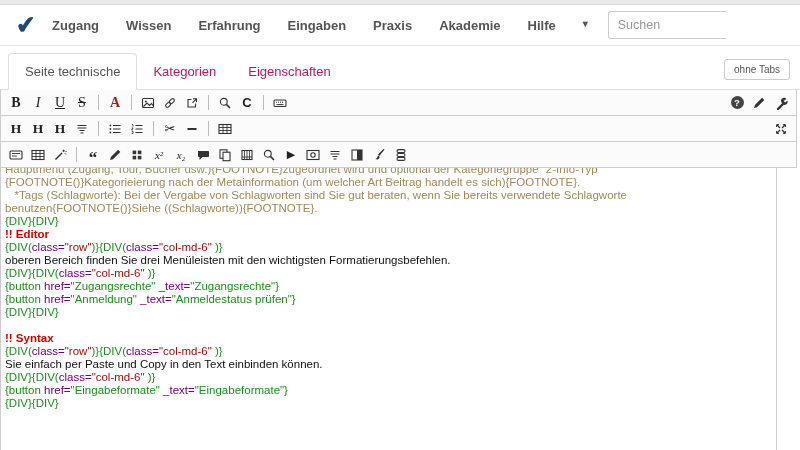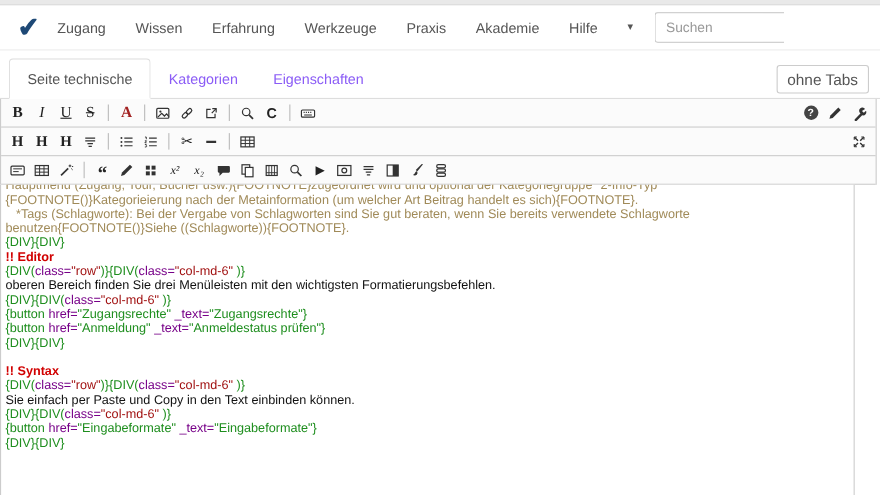--- a/index.html
+++ b/index.html
@@ -2,36 +2,36 @@
 <html><head>
 <meta charset="utf-8">
 <style>
   html,body{margin:0;padding:0;background:#fff;}
   .screen{position:relative;width:800px;height:450px;overflow:hidden;background:#fff;
     font-family:"Liberation Sans",sans-serif;-webkit-font-smoothing:antialiased;}
   .top-strip{height:4px;background:#e9e9e9;border-bottom:1px solid #d8d8d8;}
   
   .navbar{height:40px;display:flex;align-items:center;padding:0 14px;border-bottom:1px solid #e7e7e7;background:#fff;}
   .logo{font-size:24px;color:#1e4976;font-weight:bold;margin:0 16px 0 2px;transform:rotate(-4deg);}
-  .nav-items{display:flex;}
+  .nav-items{display:flex;font-weight:bold;}
   .nav-link{color:#555;font-size:13px;margin-right:27px;cursor:pointer;white-space:nowrap;}
   .nav-caret{color:#555;font-size:10px;margin-right:20px;cursor:pointer;}
   .searchbox{margin-left:auto;margin-right:88px;display:flex;align-items:center;gap:48px;}
   .searchbox input{width:118px;height:28px;border:1px solid #ccc;border-right:none;border-radius:3px 0 0 3px;
     padding:0 9px;font-size:12.5px;color:#555;outline:none;box-sizing:border-box;font-family:inherit;}
   .searchbox input::placeholder{color:#999;}
   .search-btn{height:28px;border:1px solid #2e6da4;background:#337ab7;color:#fff;font-size:12.5px;
     padding:0 11px;border-radius:0 3px 3px 0;cursor:pointer;font-family:inherit;}
   
   .tabbar{position:relative;height:43px;display:flex;align-items:flex-end;border-bottom:1px solid #ddd;padding:0 0 0 8px;background:#fff;}
   .tab{font-size:13px;padding:10px 16px;cursor:pointer;border-radius:4px 4px 0 0;}
-  .tab.inactive{color:#8b5cf6;}
+  .tab.inactive{color:#be185d;}
   .tab.active{color:#555;background:#fff;border:1px solid #ddd;border-bottom:1px solid #fff;margin-bottom:-1px;}
   .ohne-tabs{position:absolute;right:10px;top:13px;border:1px solid #ccc;background:#fff;color:#555;
-    font-size:14px;padding:4px 9px;border-radius:3px;cursor:pointer;font-family:inherit;}
+    font-size:10px;padding:4px 9px;border-radius:3px;cursor:pointer;font-family:inherit;}
   
   .toolbars{border-left:1px solid #ccc;border-right:1px solid #ccc;width:797px;box-sizing:border-box;background:#fbfbfb;}
   .tb-row{display:flex;align-items:center;height:25px;border-bottom:1px solid #ccc;padding:0 4px;}
   .tb-left{display:flex;align-items:center;flex:1;}
   .tb-right{display:flex;align-items:center;}
   .tb-btn{min-width:20px;height:21px;display:inline-flex;align-items:center;justify-content:center;
     cursor:pointer;color:#222;font-size:14px;padding:0 1px;}
   .tb-sep{width:1px;height:15px;background:#bbb;margin:0 5px;}
   .tb-btn svg{display:block;}
   .gB{font-family:"Liberation Serif",serif;font-weight:bold;}
@@ -64,21 +64,21 @@
 
 <div class="screen">
   <div class="top-strip"></div>
 
   <header class="navbar">
     <span class="logo">✔</span>
     <nav class="nav-items" id="nav-items">
         <span class="nav-link">Zugang</span>
         <span class="nav-link">Wissen</span>
         <span class="nav-link">Erfahrung</span>
-        <span class="nav-link">Werkzeuge</span>
+        <span class="nav-link">Eingaben</span>
         <span class="nav-link">Praxis</span>
         <span class="nav-link">Akademie</span>
         <span class="nav-link">Hilfe</span>
         <span class="nav-caret">▾</span>
       </nav>
     <div class="searchbox">
       <input id="search-input" placeholder="Suchen" style="">
     </div>
   </header>
 

